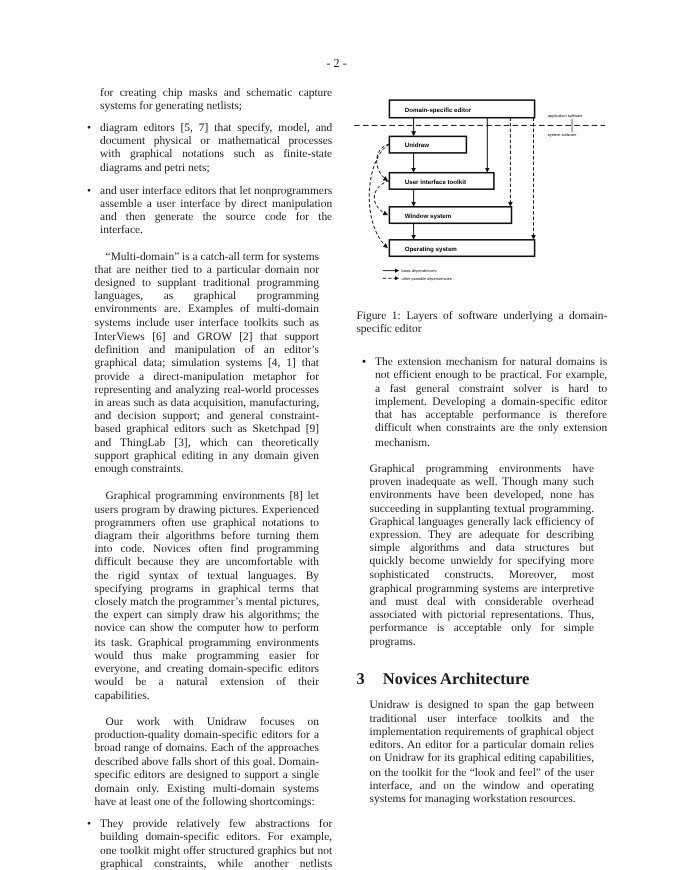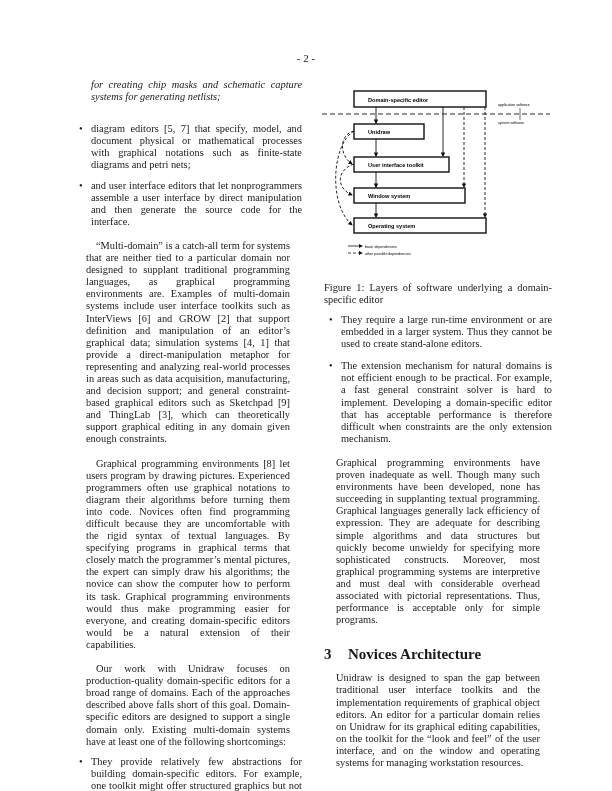--- a/index.html
+++ b/index.html
@@ -8,21 +8,21 @@
   .page-num { position: absolute; top: 52px; left: 0; width: 612px; text-align: center;
               font-size: 11px; }
   .col { position: absolute; font-size: 10.4px; line-height: 12.1px; text-align: justify; }
   .col-left { left: 74px; top: 79px; width: 228px; }
   .col-right { left: 324px; top: 314px; width: 228px; }
   .col p { margin: 12px; }
   .indent { text-indent: 10px; }
   ul.bul { list-style: none; margin: 0; padding: 0; }
   ul.bul li { position: relative; padding-left: 17px; margin: 0 0 8px 0; }
   ul.bul li .dot { position: absolute; left: 5px; top: 0; }
-  .cont { padding-left: 17px; margin-bottom: 20px; font-style: italic; }
+  .cont { padding-left: 17px; margin-bottom: 8px; }
   .figure { position: absolute; left: 318px; top: 84px; width: 240px; height: 175px; }
   .figure svg { display: block; }
   .caption { position: absolute; left: 324px; top: 282px; width: 228px; font-size: 10.4px;
              line-height: 12.3px; text-align: justify; }
   .section-title { font-family: "Liberation Serif", serif; font-weight: bold; font-size: 15px;
                    margin: 22px 0 10px 0; }
   .section-title .num { display: inline-block; width: 24px; }
   .fig-box-label { font-family: "Liberation Sans", "DejaVu Sans", sans-serif; font-size: 5.6px;
                    font-weight: bold; }
   .fig-small { font-family: "Liberation Sans", "DejaVu Sans", sans-serif; font-size: 3.6px; }
@@ -113,21 +113,20 @@
     </g>
   </svg>
 </div>
 
 <div class="caption">Figure 1:  Layers of software underlying a domain-specific editor</div>
 
 <div class="col col-right">
   <ul class="bul">
     <li style="margin-bottom:10px">
       <span class="dot">•</span>
-      <span>They require a large run-time environment or are embedded in a larger system.  Thus they cannot be used to create stand-alone editors.</span>
     </li>
     <li style="margin-bottom:12px">
       <span class="dot">•</span>
       <span>The extension mechanism for natural domains is not efficient enough to be practical.  For example, a fast general constraint solver is hard to implement.  Developing a domain-specific editor that has acceptable performance is therefore difficult when constraints are the only extension mechanism.</span>
     </li>
   </ul>
   <p>Graphical programming environments have proven inadequate as well.  Though many such environments have been developed, none has succeeding in supplanting textual programming.  Graphical languages generally lack efficiency of expression.  They are adequate for describing simple algorithms and data structures but quickly become unwieldy for specifying more sophisticated constructs.  Moreover, most graphical programming systems are interpretive and must deal with considerable overhead associated with pictorial representations.  Thus, performance is acceptable only for simple programs.</p>
   <div class="section-title">
     <span class="num">3</span><span>Novices Architecture</span>
   </div>

